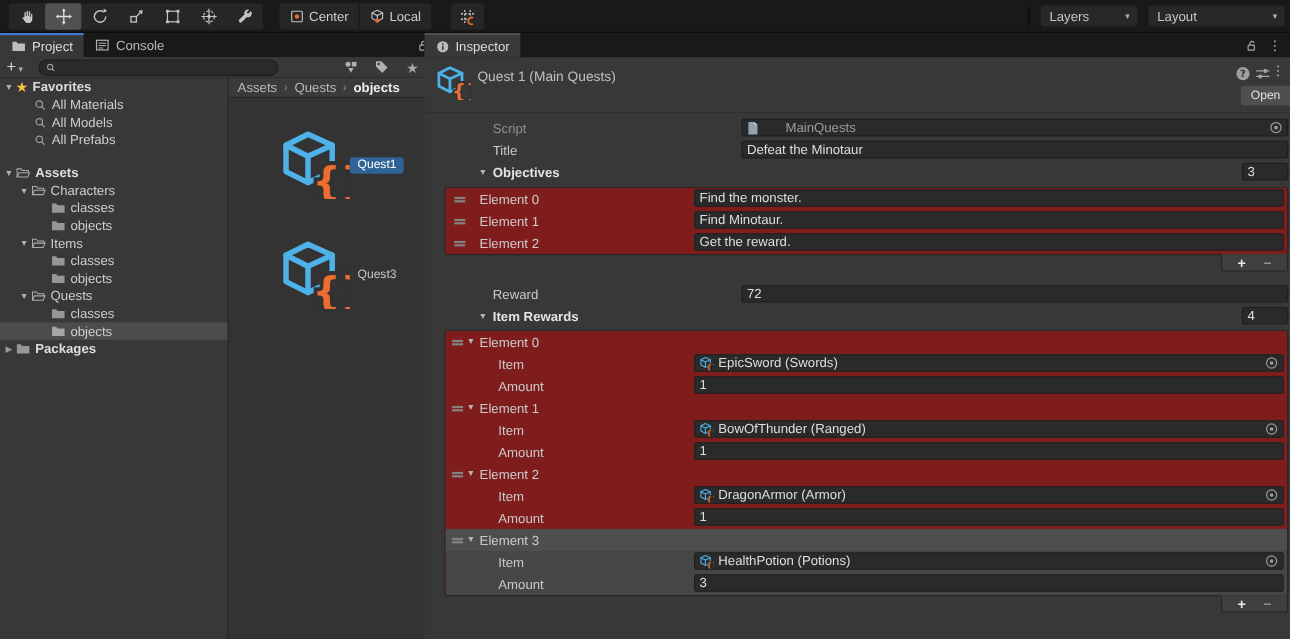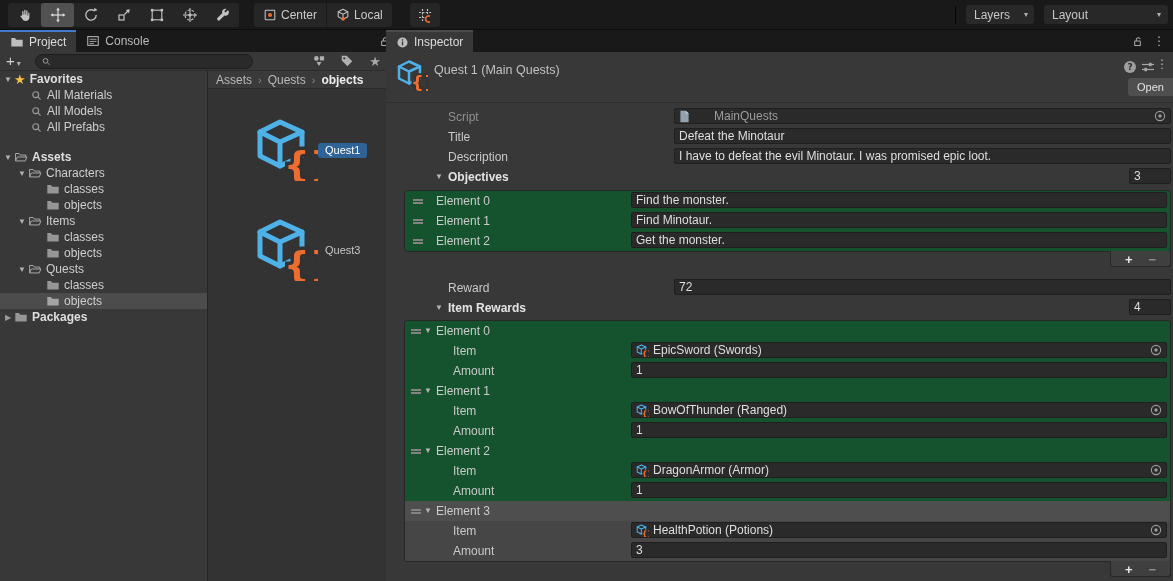--- a/index.html
+++ b/index.html
@@ -20,21 +20,21 @@
   .pivotgroup { display:flex; background:#262626; border-radius:3px; margin-left:15px; height:24px; }
   .pbtn { display:flex; align-items:center; gap:4px; padding:0 9px; font-size:12px; color:#cccccc; }
   .pdiv { width:1px; background:#191919; }
   .snapbtn { margin-left:18px; width:30px; height:24px; background:#262626; border-radius:3px;
     display:flex; align-items:center; justify-content:center; }
   .tb-right { margin-left:auto; display:flex; align-items:center; gap:10px; margin-right:5px; }
   .tbsep { width:1px; height:18px; background:#060606; }
   .dd { height:19px; background:#282828; border-radius:3px; display:flex; align-items:center;
     padding:0 7px 0 8px; font-size:12px; color:#c6c6c6; }
   .dd .caret { margin-left:auto; padding-left:14px; font-size:8px; color:#b0b0b0; }
-  .dd.layers { width:68px; } .dd.layout { width:124px; }
+  .dd.layers { width:88px; } .dd.layout { width:124px; }
 
   
   .tabbar { height:22px; background:#191919; display:flex; align-items:flex-end; }
   .tab { height:22px; display:flex; align-items:center; gap:5px; padding:0 10px;
     font-size:12px; color:#b9b9b9; }
   .tab.active { background:#383838; color:#dcdcdc; border-top:2px solid #437ccd; }
   .tab.active.graytop { border-top:2px solid #4c4c4c; }
   .tab-right { margin-left:auto; display:flex; align-items:center; gap:9px; padding-right:8px; height:22px; }
   .kebab { color:#b5b5b5; font-size:12px; line-height:1; }
 
@@ -92,21 +92,21 @@
   .ilabel { position:absolute; left:18px; top:3px; font-size:12px; color:#c9c9c9; }
   .ifield { position:absolute; left:244px; right:2px; top:1px; height:16px; background:#2a2a2a;
     border:1px solid #1f1f1f; border-radius:2px; font-size:12px; color:#dfdfdf;
     display:flex; align-items:center; gap:4px; padding:0 4px; overflow:hidden; white-space:nowrap; }
   .dim .ilabel { color:#8f8f8f; } .dim .ifield { color:#9d9d9d;gap:24px; }
   .fold { position:absolute; left:5px; top:5px; font-size:8px; color:#b5b5b5; }
   .flabel { position:absolute; left:18px; top:3px; font-size:12px; font-weight:bold; color:#e3e3e3; }
   .sizef { position:absolute; right:2px; top:1px; width:42px; height:16px; background:#2a2a2a;
     border:1px solid #1f1f1f; border-radius:2px; font-size:12px; color:#dfdfdf; padding:0 4px;
     display:flex; align-items:center; }
-  .lbox { margin:3px 2px 0 18px; background:#14532d; border:1px solid #272727; border-radius:3px;
+  .lbox { margin:3px 2px 0 18px; background:#7f1d1d; border:1px solid #272727; border-radius:3px;
     position:relative; overflow:hidden; }
   .lrow { height:20px; position:relative; }
   .lrow .ifield { left:226px; right:3px; }
   .handle { position:absolute; left:8px; top:8px; width:10px; height:5px;
     border-top:2px solid #838383; border-bottom:2px solid #838383; }
   .elabel { position:absolute; left:31px; top:3px; font-size:12px; color:#cccccc; }
   .lfooter { height:18px; position:relative; }
   .fbox { position:absolute; right:2px; top:-1px; width:61px; height:16px; background:#3f3f3f;
     border:1px solid #272727; border-top-color:#3f3f3f; border-radius:0 0 3px 3px;
     display:flex; align-items:center; justify-content:center; gap:16px; }
@@ -495,26 +495,20 @@
         </div>
       </div>
 
       <div class="irow">
         <span class="ilabel">Title</span>
         <div class="ifield">
           <span class="grow">Defeat the Minotaur</span>
         </div>
       </div>
 
-      <div class="irow">
-        <span class="ilabel">Description</span>
-        <div class="ifield">
-          <span class="grow">I have to defeat the evil Minotaur. I was promised epic loot.</span>
-        </div>
-      </div>
 
       <div class="irow">
         <span class="fold">▼</span>
         <span class="flabel">Objectives</span>
         <div class="sizef">3</div>
       </div>
 
       <div class="lbox">
         <div class="lrow">
           <span class="handle"></span>
@@ -527,21 +521,21 @@
           <span class="handle"></span>
           <span class="elabel">Element 1</span>
           <div class="ifield">
               <span class="grow">Find Minotaur.</span>
             </div>
         </div>
         <div class="lrow">
           <span class="handle"></span>
           <span class="elabel">Element 2</span>
           <div class="ifield">
-              <span class="grow">Get the monster.</span>
+              <span class="grow">Get the reward.</span>
             </div>
         </div>
       </div>
       <div class="lfooter">
         <div class="fbox">
           <span class="fplus">+</span>
           <span class="fminus">−</span>
         </div>
       </div>
       <div style="height:8px"></div>

